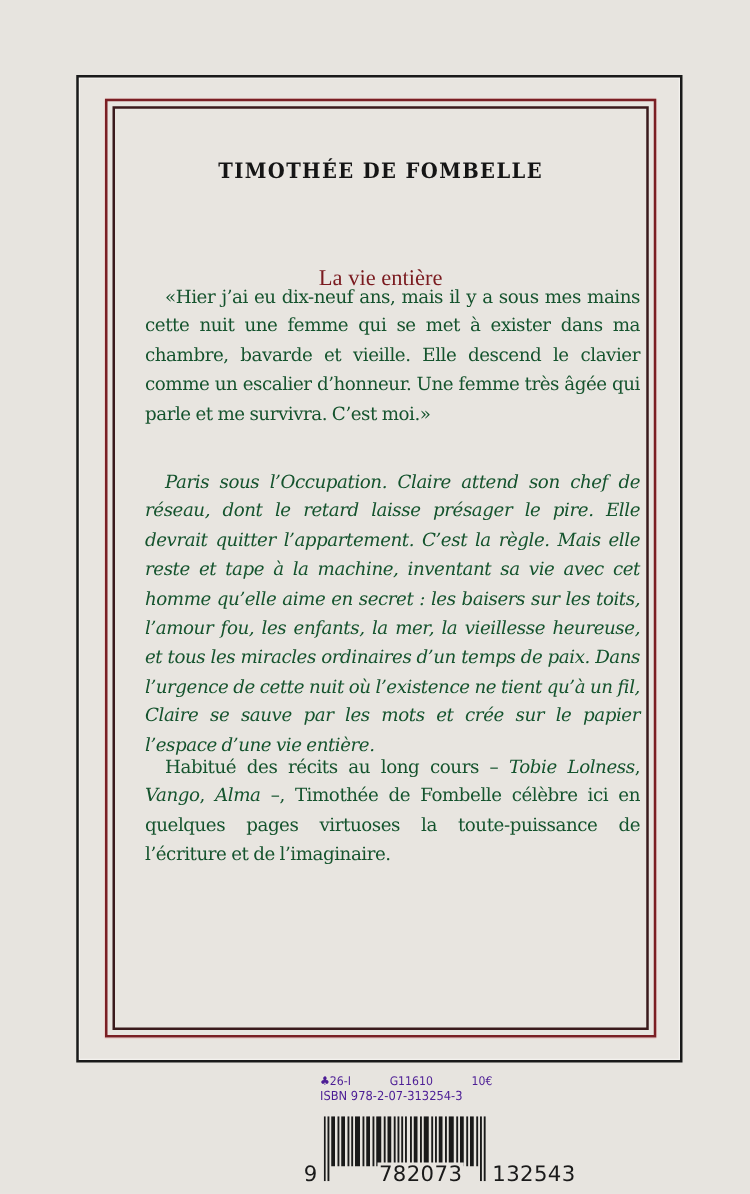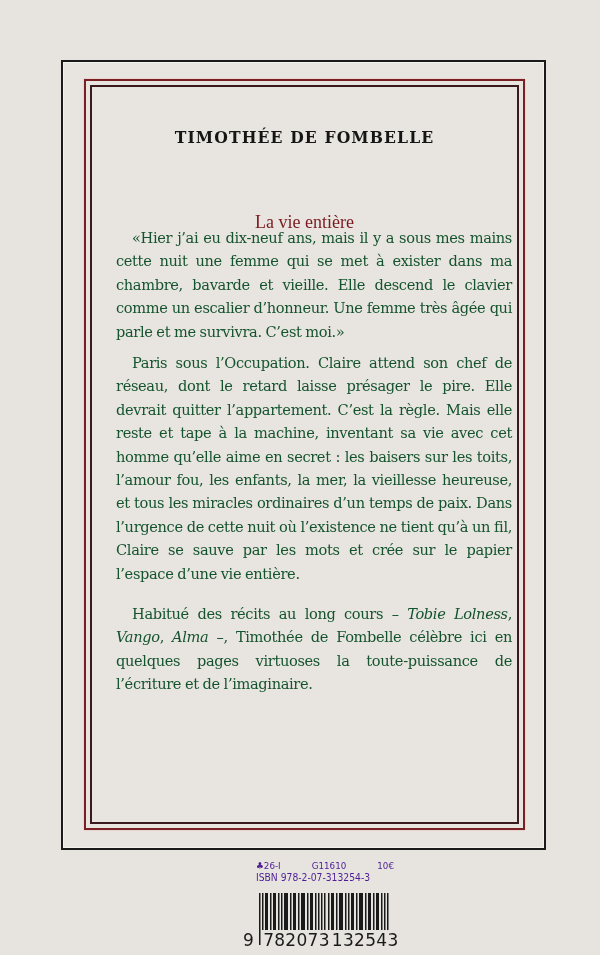--- a/index.html
+++ b/index.html
@@ -67,21 +67,21 @@
     color: #14532d;
     text-align: justify;
     letter-spacing: -0.35px;
     word-spacing: -0.5px;
   }
   .body-text p {
     margin: 0;
     text-indent: 16px;
   }
   .quote { top: 226px; }
-  .para2 { top: 351px; }
+  .para2 { top: 374px; font-style: italic; }
   .para3 { top: 578px; margin-top: 24px; }
   .para3 em {
     font-style: italic;
   }
   .barcode-block {
     position: absolute;
     left: 256px; top: 860px;
     width: 140px;
     font-family: "DejaVu Sans", sans-serif;
     color: #4c1d95;
@@ -115,22 +115,23 @@
     color: #1a1a1a;
     letter-spacing: 0.3px;
     display: flex;
   }
   .barcode-digits .first {
     margin-right: 8px;
   }
   .barcode-digits .grp {
     background: #e7e4df;
     padding: 0 1px;
-  }
-  .barcode-digits .grp2 { margin-left: 0; }
+    margin-left: 40px;
+  }
+  .barcode-digits .grp2 { margin-left: 22px; }
 </style>
 </head>
 <body>
 
 <div class="frame-outer"></div>
 <div class="frame-red"></div>
 <div class="frame-inner"></div>
 
 <div class="author">TIMOTHÉE DE FOMBELLE</div>
 <div class="title">La vie entière</div>

